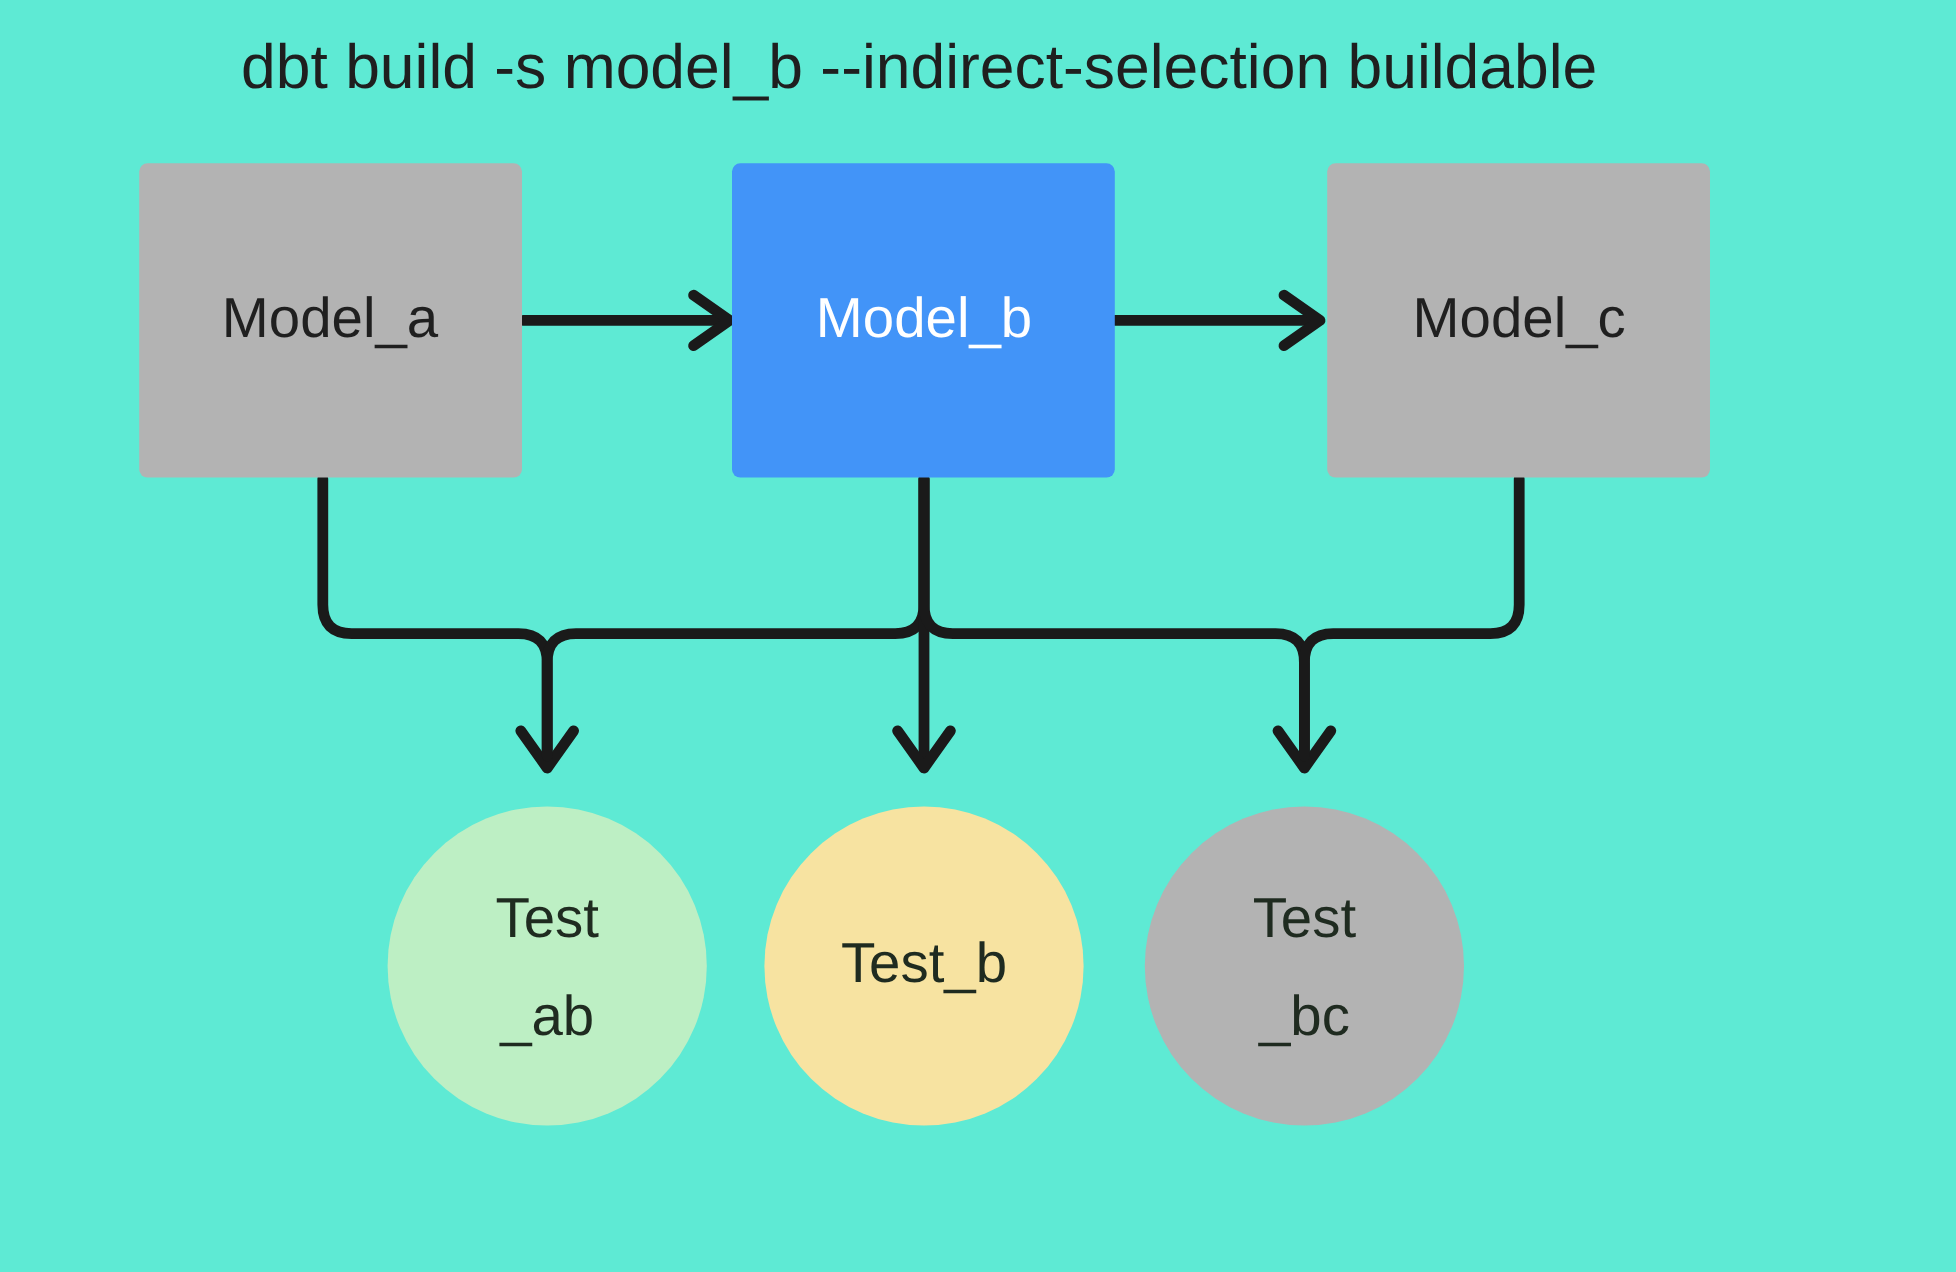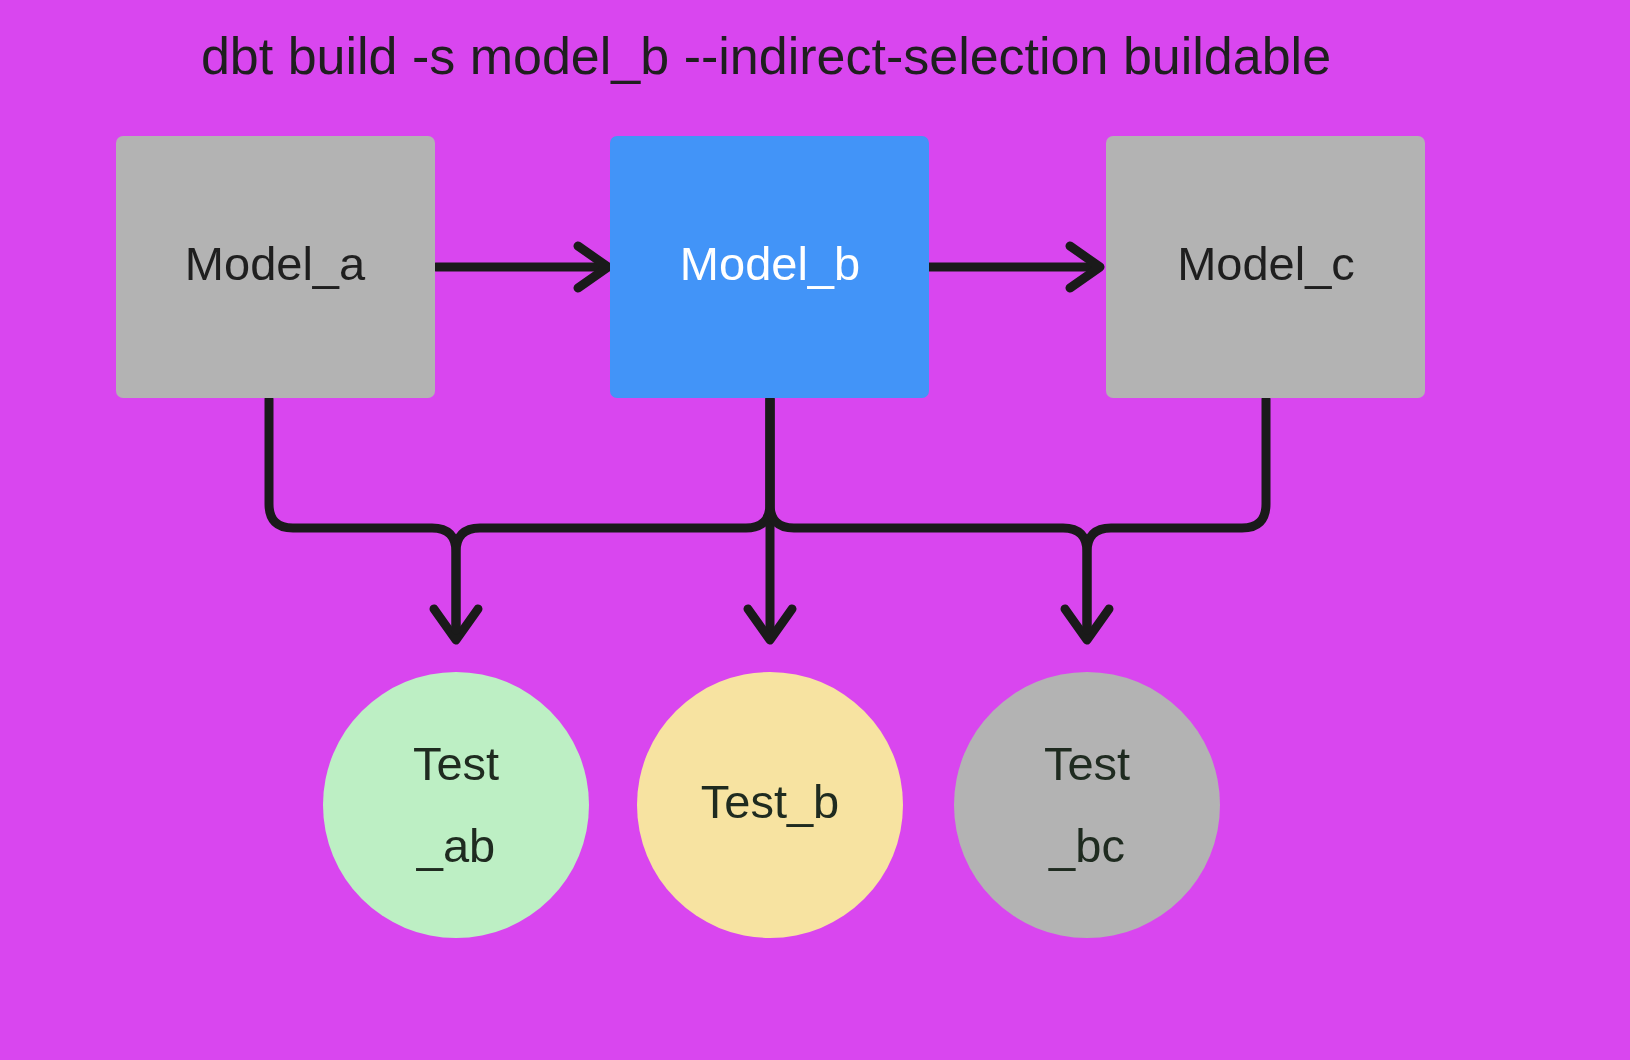--- a/index.html
+++ b/index.html
@@ -8,21 +8,21 @@
     padding: 0;
     background: #ffffff;
   }
   body {
     font-family: "Liberation Sans", sans-serif;
   }
   #canvas {
     position: relative;
     width: 1630px;
     height: 1060px;
-    background: #d946ef;
+    background: #5eead4;
     overflow: hidden;
   }
   #diagram-svg {
     position: absolute;
     left: 0;
     top: 0;
     width: 1630px;
     height: 1060px;
   }
   .title-text {

